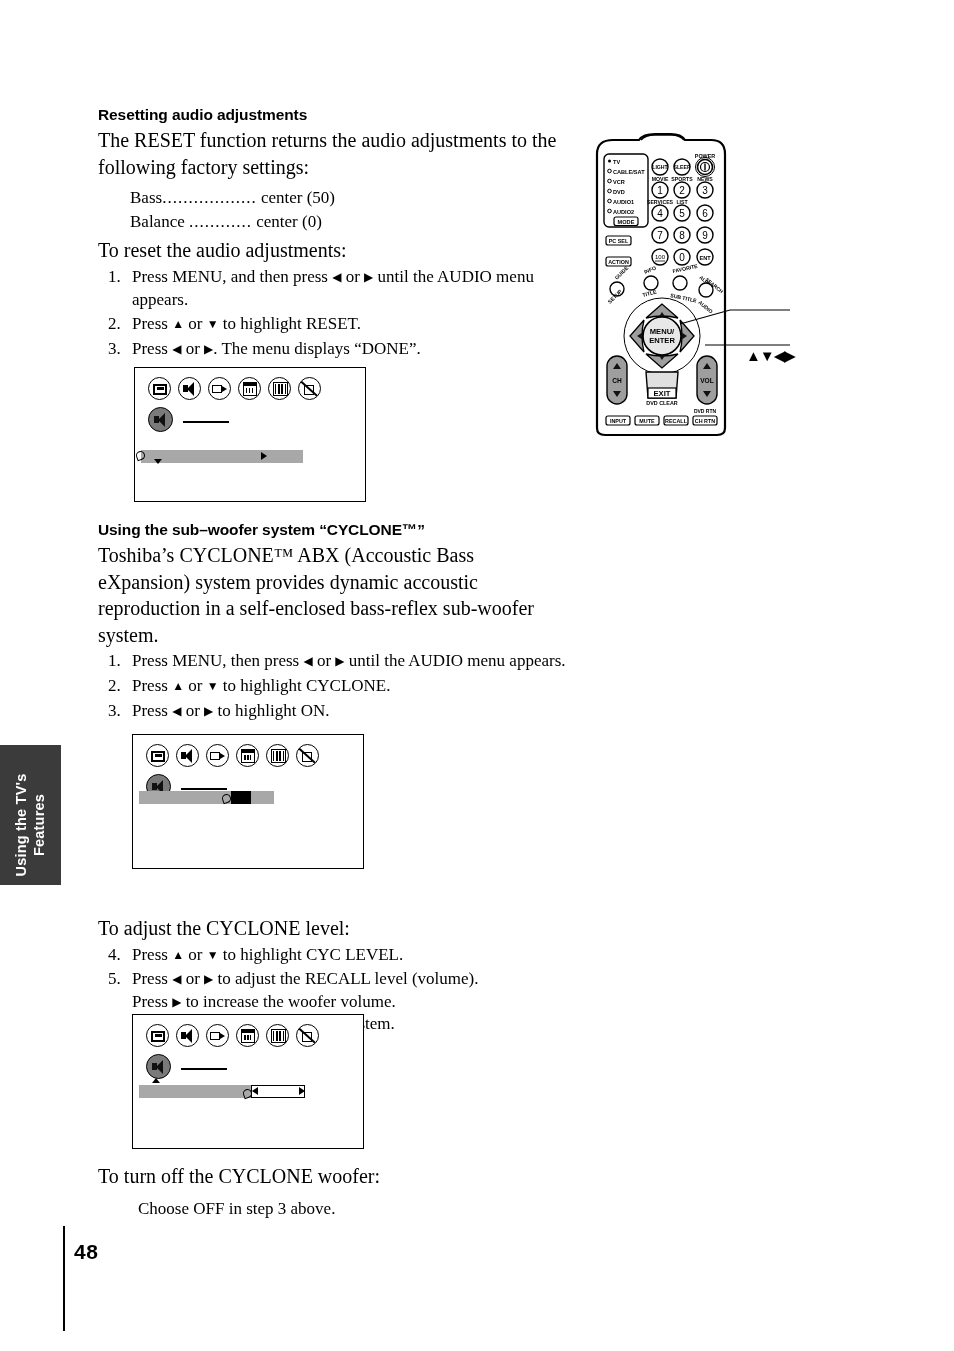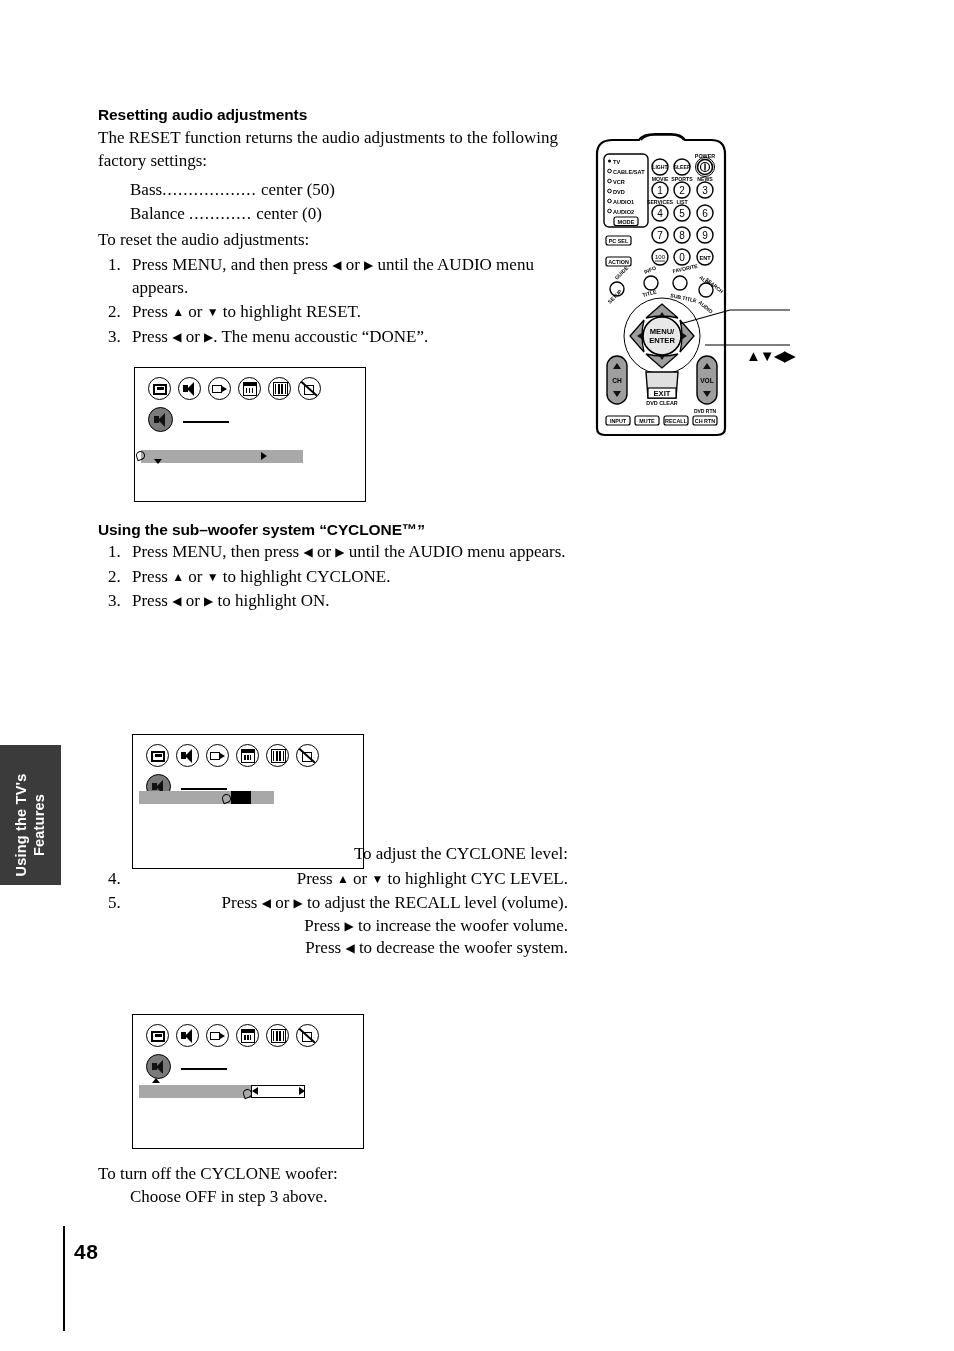--- a/index.html
+++ b/index.html
@@ -20,22 +20,22 @@
   .side-tab-inner{position:absolute;left:-40px;top:50px;width:140px;height:60px;
         transform:rotate(-90deg);display:flex;flex-direction:column;align-items:center;
         justify-content:center;}
   .side-tab-inner span{display:block;color:#fff;font-family:"Liberation Sans",sans-serif;
         font-weight:bold;font-size:14.5px;line-height:1.25;letter-spacing:.2px;white-space:nowrap;}
 
   
   .col{position:absolute;left:98px;top:0;width:470px;}
   h2.sec{font-family:"Liberation Sans",sans-serif;font-weight:bold;font-size:15.5px;
          margin:0;letter-spacing:-.1px;}
-  .para{font-size:17px;line-height:1.33;margin:3px 0 0 0;}
-  .note-ind{font-size:17px;line-height:1.33;margin:0;}
+  .para{font-size:20px;line-height:1.33;margin:3px 0 0 0;}
+  .note-ind{font-size:17px;line-height:1.33;margin:8px;}
 
   .deflist{margin:6px 0 0 0;padding:0;list-style:none;}
   .deflist li{font-size:17px;line-height:1.42;padding-left:32px;}
   .dots{letter-spacing:1px;}
 
   ol.steps{margin:2px 0 0 0;padding:0 0 0 0;list-style:none;counter-reset:st;}
   ol.steps li{font-size:17px;line-height:1.33;padding-left:34px;position:relative;margin-top:2px;}
   ol.steps li .num{position:absolute;left:10px;top:0;}
   ol.steps li .sub{display:block;padding-left:0;}
 
@@ -126,21 +126,21 @@
       <li>
         <span>Balance</span>&nbsp;<span class="dots">............</span>&nbsp;<span>center (0)</span>
       </li>
     </ul>
 
     <p class="para">To reset the audio adjustments:</p>
 
     <ol class="steps">
       <li><span class="num">1.</span><span>Press MENU, and then press </span><span class="arw">◀</span><span> or </span><span class="arw">▶</span><span> until the AUDIO menu appears.</span></li>
       <li><span class="num">2.</span><span>Press </span><span class="arw">▲</span><span> or </span><span class="arw">▼</span><span> to highlight RESET.</span></li>
-      <li><span class="num">3.</span><span>Press </span><span class="arw">◀</span><span> or </span><span class="arw">▶</span><span>. The menu accoustic “DONE”.</span></li>
+      <li><span class="num">3.</span><span>Press </span><span class="arw">◀</span><span> or </span><span class="arw">▶</span><span>. The menu displays “DONE”.</span></li>
     </ol>
   </div>
 
   <div class="osd" style="left:134px;top:367px;width:230px;height:133px;">
     <div class="icons">
       <span class="ic tv">
           <i></i>
         </span>
       <span class="ic aud">
           <i></i>
@@ -163,20 +163,21 @@
       </div>
     <div class="title-rule"></div>
     <div class="bar" style="left:6px;top:82px;width:162px;"></div>
     <div class="rt-arrow" style="left:126px;top:84px;"></div>
     <div class="cursor" style="left:1px;top:81px;"></div>
     <div class="downtick" style="left:19px;top:91px;"></div>
   </div>
 
   <div class="col" style="top:521px;">
     <h2 class="sec">Using the sub–woofer system “CYCLONE™”</h2>
+    <p class="para">Toshiba’s CYCLONE™ ABX (Accoustic Bass eXpansion) system provides dynamic accoustic reproduction in a self-enclosed bass-reflex sub-woofer system.</p>
 
     <ol class="steps">
       <li><span class="num">1.</span><span>Press MENU, then press </span><span class="arw">◀</span><span> or </span><span class="arw">▶</span><span> until the AUDIO menu appears.</span></li>
       <li><span class="num">2.</span><span>Press </span><span class="arw">▲</span><span> or </span><span class="arw">▼</span><span> to highlight CYCLONE.</span></li>
       <li><span class="num">3.</span><span>Press </span><span class="arw">◀</span><span> or </span><span class="arw">▶</span><span> to highlight ON.</span></li>
     </ol>
   </div>
 
   <div class="osd" style="left:132px;top:734px;width:230px;height:133px;">
     <div class="icons">
@@ -202,21 +203,21 @@
     <div class="sel-icon">
         <i></i>
       </div>
     <div class="title-rule"></div>
     <div class="uptick" style="left:19px;top:63px;"></div>
     <div class="bar" style="left:6px;top:56px;width:135px;"></div>
     <div class="bar-blk" style="left:98px;top:56px;width:20px;"></div>
     <div class="cursor" style="left:89px;top:57px;"></div>
   </div>
 
-  <div class="col" style="top:840px;text-align:right;">
+  <div class="col" style="top:912px;">
     <p class="para">To adjust the CYCLONE level:</p>
     <ol class="steps">
       <li><span class="num">4.</span><span>Press </span><span class="arw">▲</span><span> or </span><span class="arw">▼</span><span> to highlight CYC LEVEL.</span></li>
       <li><span class="num">5.</span><span>Press </span><span class="arw">◀</span><span> or </span><span class="arw">▶</span><span> to adjust the RECALL level (volume).</span>
         <span class="sub"><span>Press </span><span class="arw">▶</span><span> to increase the woofer volume.</span></span>
         <span class="sub"><span>Press </span><span class="arw">◀</span><span> to decrease the woofer system.</span></span>
       </li>
     </ol>
   </div>
 

